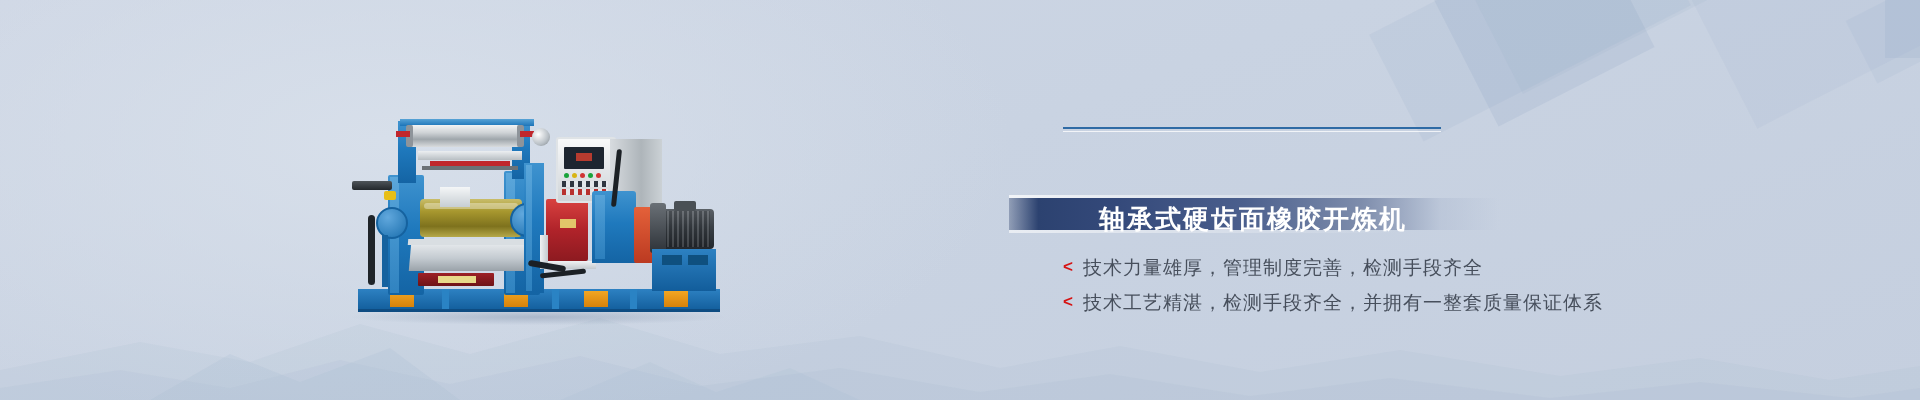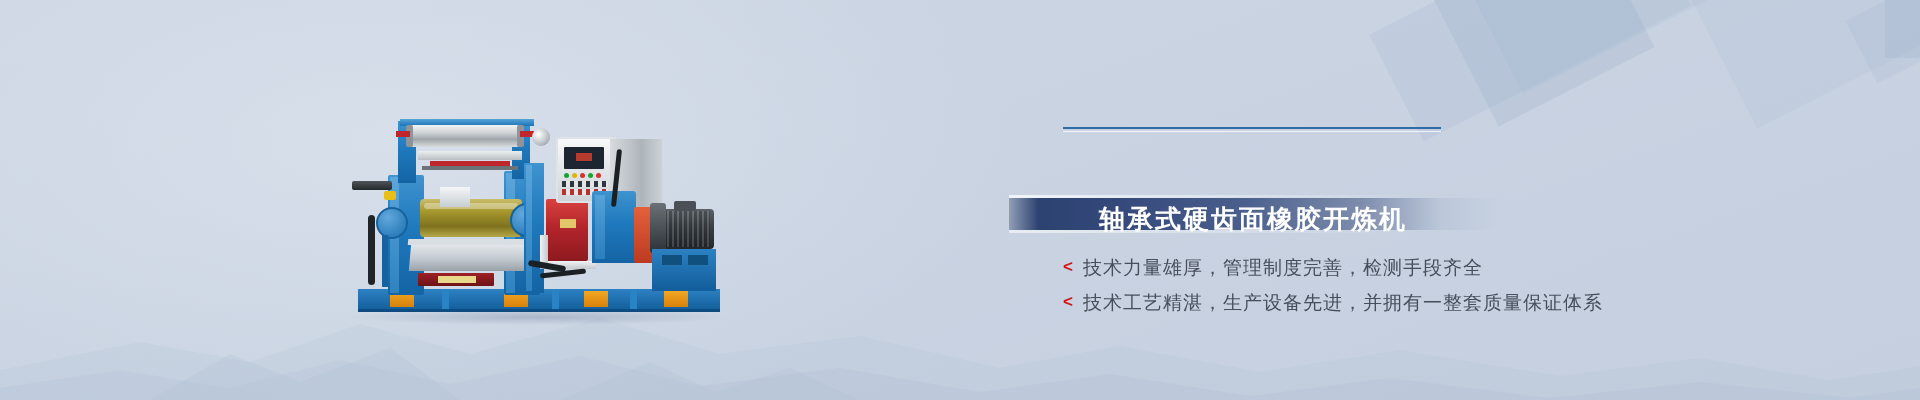--- a/index.html
+++ b/index.html
@@ -236,17 +236,17 @@
     <span class="subbar-text">轴承式硬齿面橡胶开炼机</span>
   </div>
 
   <div class="bullets">
     <div class="bullet">
       <span class="mk">&lt;</span>
       <span class="tx">技术力量雄厚，管理制度完善，检测手段齐全</span>
     </div>
     <div class="bullet">
       <span class="mk">&lt;</span>
-      <span class="tx">技术工艺精湛，生产设备先进，并拥有一整套质量保证体系</span>
+      <span class="tx">技术工艺精湛，检测手段齐全，并拥有一整套质量保证体系</span>
     </div>
   </div>
 
 </div>
 
 </body></html>

